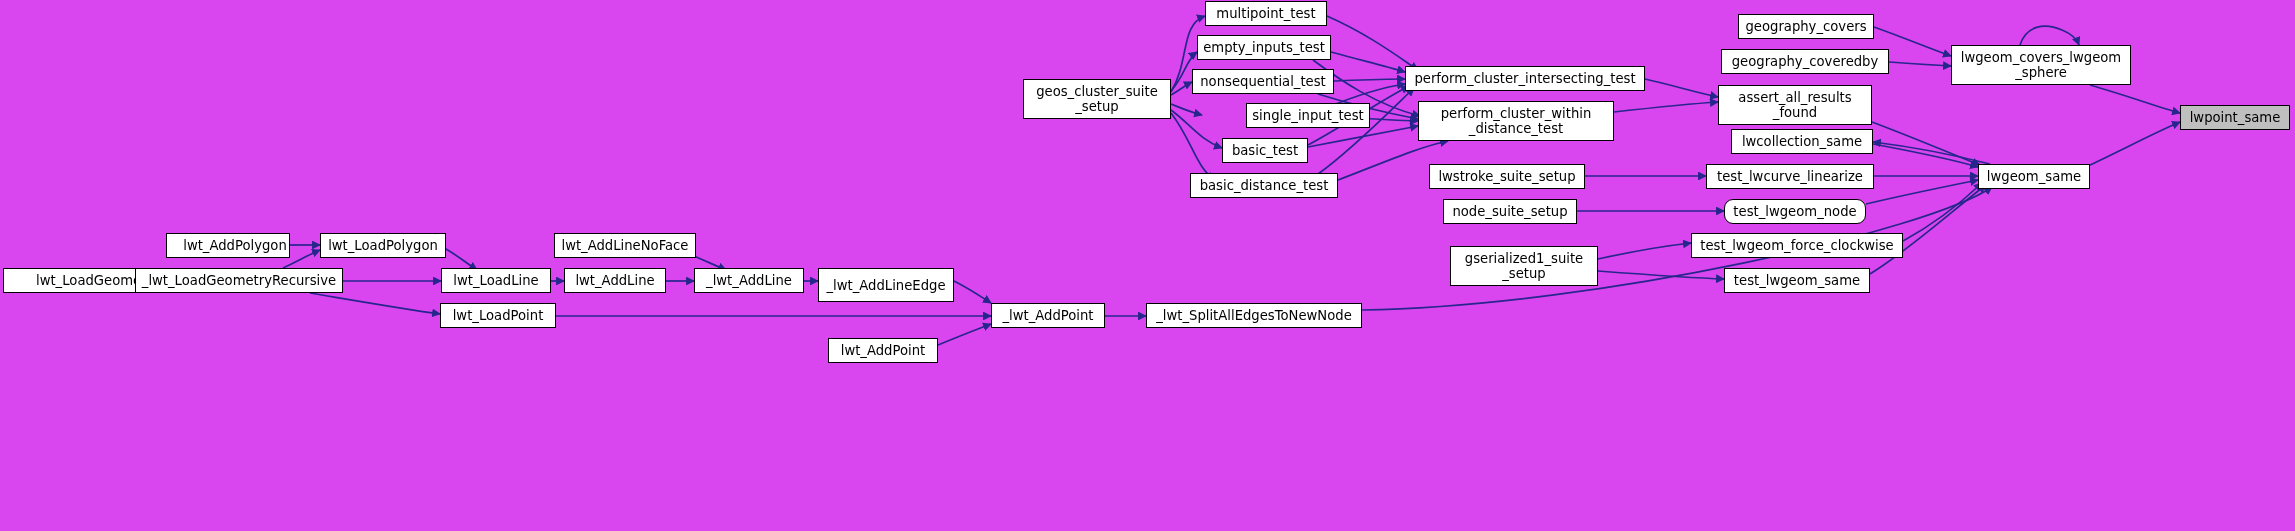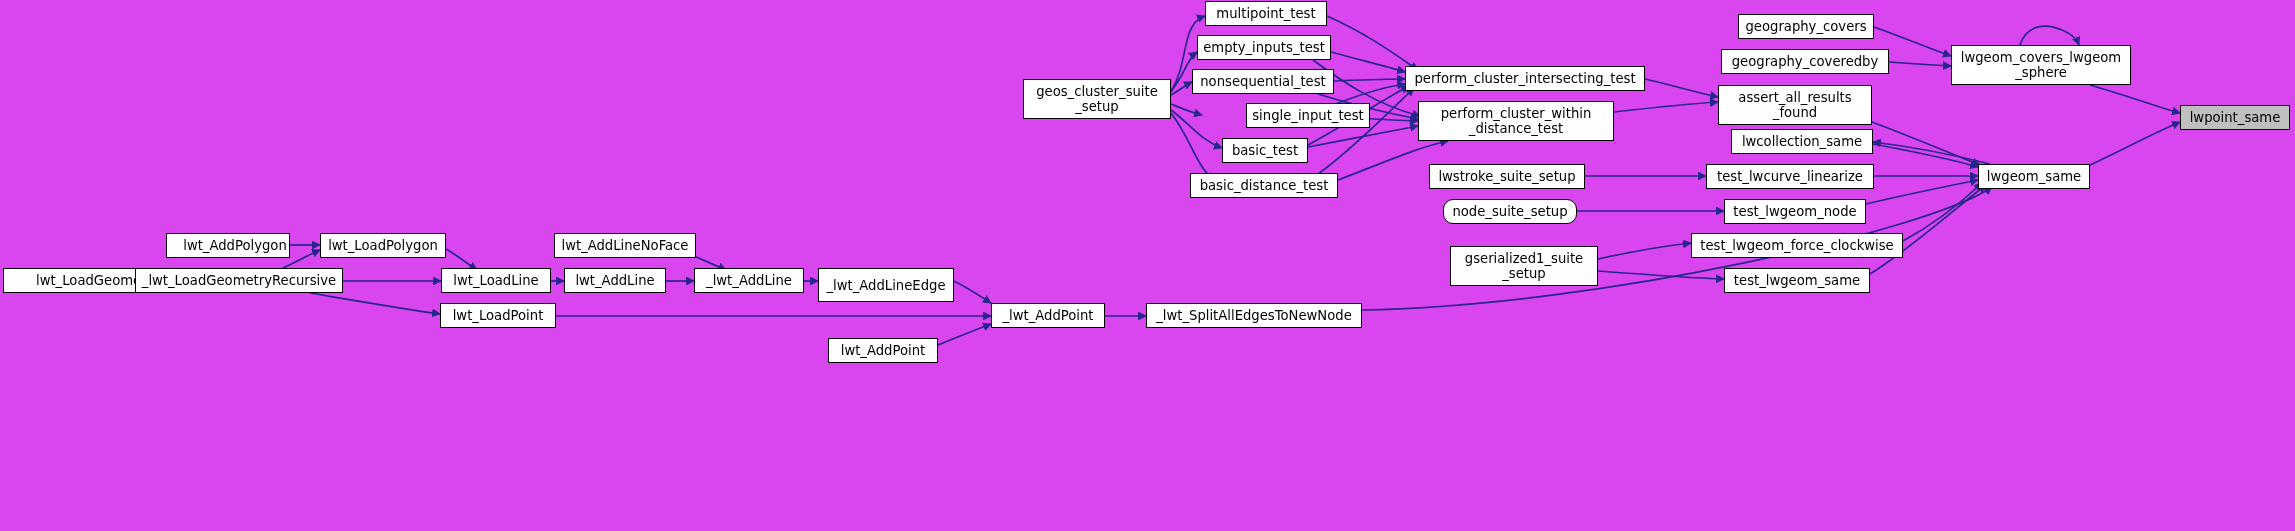--- a/index.html
+++ b/index.html
@@ -104,22 +104,22 @@
       <div class="node" style="left: 1718px; top: 85px; width: 154px; height: 40px;"><span class="lbl">assert_all_results
 _found</span></div>
       <div class="node" style="left: 1738px; top: 14px; width: 136px; height: 25px;"><span class="lbl">geography_covers</span></div>
       <div class="node" style="left: 1721px; top: 49px; width: 168px; height: 25px;"><span class="lbl">geography_coveredby</span></div>
       <div class="node" style="left: 1951px; top: 45px; width: 180px; height: 40px;"><span class="lbl">lwgeom_covers_lwgeom
 _sphere</span></div>
       <div class="node hl" style="left: 2180px; top: 105px; width: 110px; height: 25px; background: rgb(191, 191, 191);"><span class="lbl">lwpoint_same</span></div>
       <div class="node" style="left: 1731px; top: 129px; width: 142px; height: 25px;"><span class="lbl">lwcollection_same</span></div>
       <div class="node" style="left: 1429px; top: 164px; width: 156px; height: 25px;"><span class="lbl">lwstroke_suite_setup</span></div>
       <div class="node" style="left: 1706px; top: 164px; width: 168px; height: 25px;"><span class="lbl">test_lwcurve_linearize</span></div>
-      <div class="node" style="left: 1443px; top: 199px; width: 134px; height: 25px; border-radius: 10px;"><span class="lbl">node_suite_setup</span></div>
-      <div class="node" style="left: 1724px; top: 199px; width: 142px; height: 25px;"><span class="lbl">test_lwgeom_node</span></div>
+      <div class="node" style="left: 1443px; top: 199px; width: 134px; height: 25px;"><span class="lbl">node_suite_setup</span></div>
+      <div class="node" style="left: 1724px; top: 199px; width: 142px; height: 25px; border-radius: 9px;"><span class="lbl">test_lwgeom_node</span></div>
       <div class="node" style="left: 1978px; top: 164px; width: 112px; height: 25px;"><span class="lbl">lwgeom_same</span></div>
       <div class="node" style="left: 1450px; top: 246px; width: 148px; height: 40px;"><span class="lbl">gserialized1_suite
 _setup</span></div>
       <div class="node" style="left: 1691px; top: 233px; width: 212px; height: 25px;"><span class="lbl">test_lwgeom_force_clockwise</span></div>
       <div class="node" style="left: 1724px; top: 268px; width: 146px; height: 25px;"><span class="lbl">test_lwgeom_same</span></div>
       <div class="node" style="left: 166px; top: 233px; width: 124px; height: 25px; padding-left: 14px;"><span class="lbl">lwt_AddPolygon</span></div>
       <div class="node" style="left: 320px; top: 233px; width: 126px; height: 25px;"><span class="lbl">lwt_LoadPolygon</span></div>
       <div class="node" style="left: 554px; top: 233px; width: 142px; height: 25px;"><span class="lbl">lwt_AddLineNoFace</span></div>
       <div class="node" style="left: 3px; top: 268px; width: 140px; height: 25px; padding-left: 32px;"><span class="lbl">lwt_LoadGeometry</span></div>
       <div class="node" style="left: 135px; top: 268px; width: 208px; height: 25px;"><span class="lbl">_lwt_LoadGeometryRecursive</span></div>

